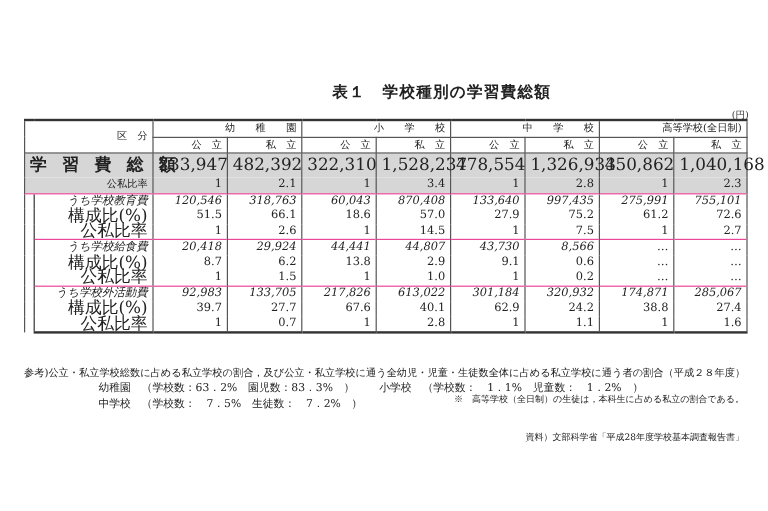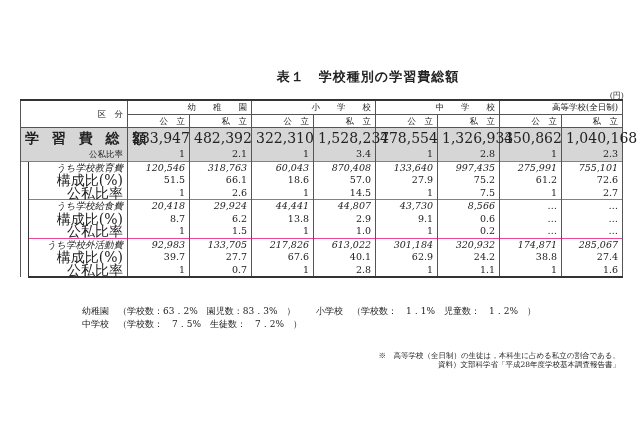--- a/index.html
+++ b/index.html
@@ -190,22 +190,23 @@
     <td class="dotted-l">2.8</td>
     <td>1</td>
     <td>1.1</td>
     <td>1</td>
     <td>1.6</td>
   </tr>
 </tbody>
   </table>
 
 <div class="notes">
+  <div class="row" style="font-size:8.5px;">参考)公立・私立学校総数に占める私立学校の割合，及び公立・私立学校に通う全幼児・児童・生徒数全体に占める私立学校に通う者の割合（平成２８年度）</div>
   <div class="row" style="position:relative; height:13px;text-decoration:underline;">
     <span style="position:absolute; left:62px;">幼稚園　（学校数：63．2%　園児数：83．3%　）</span>
     <span style="position:absolute; left:296px;">小学校　（学校数：　1．1%　児童数：　1．2%　）</span>
   </div>
   <div class="row" style="position:relative; height:13px;">
     <span style="position:absolute; left:62px;text-align:center;">中学校　（学校数：　7．5%　生徒数：　7．2%　）</span>
   </div>
 </div>
-<div class="foot" style="top:351px;">※　高等学校（全日制）の生徒は，本科生に占める私立の割合である。</div>
+<div class="foot" style="top:328px;">※　高等学校（全日制）の生徒は，本科生に占める私立の割合である。</div>
 <div class="foot" style="top:360px;">資料）文部科学省「平成28年度学校基本調査報告書」</div>
 
 </body></html>

